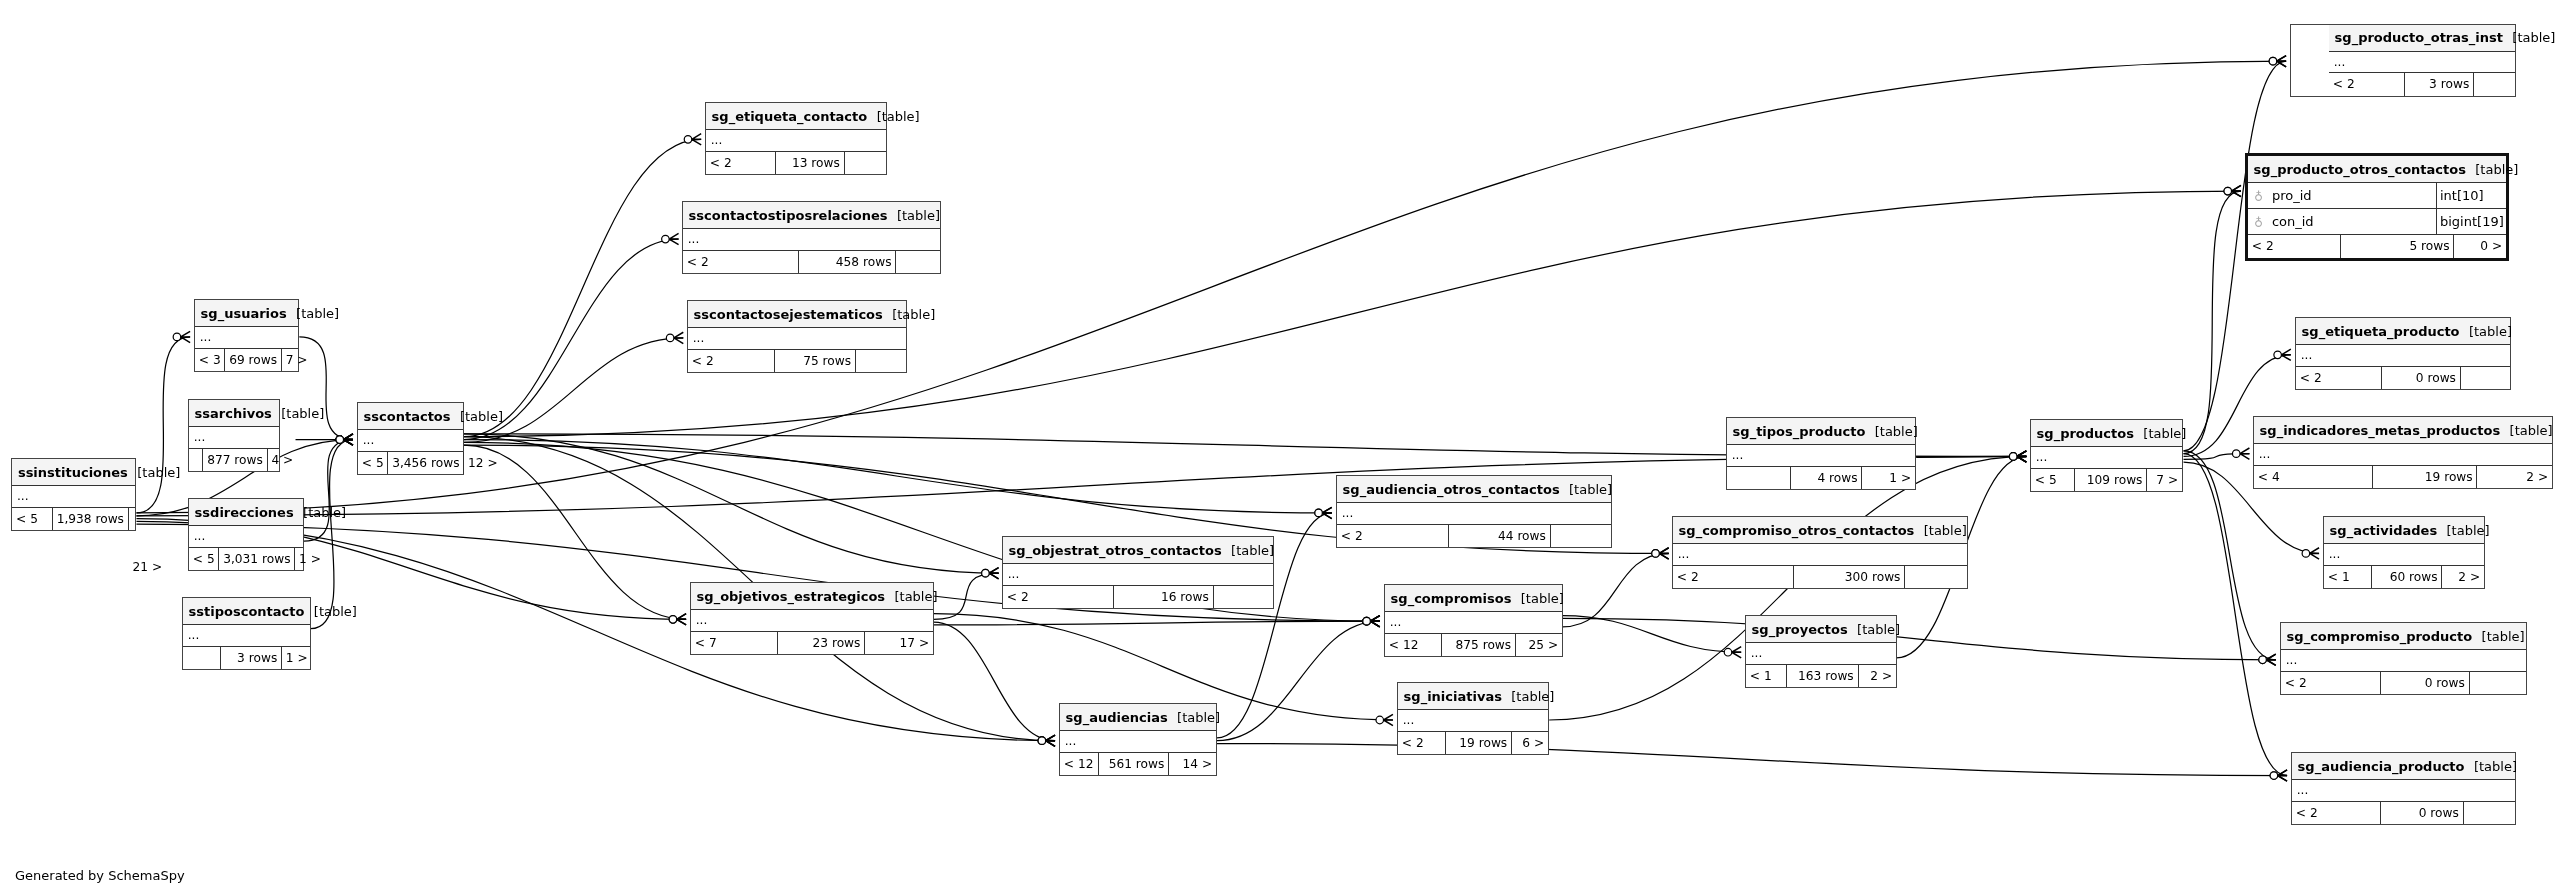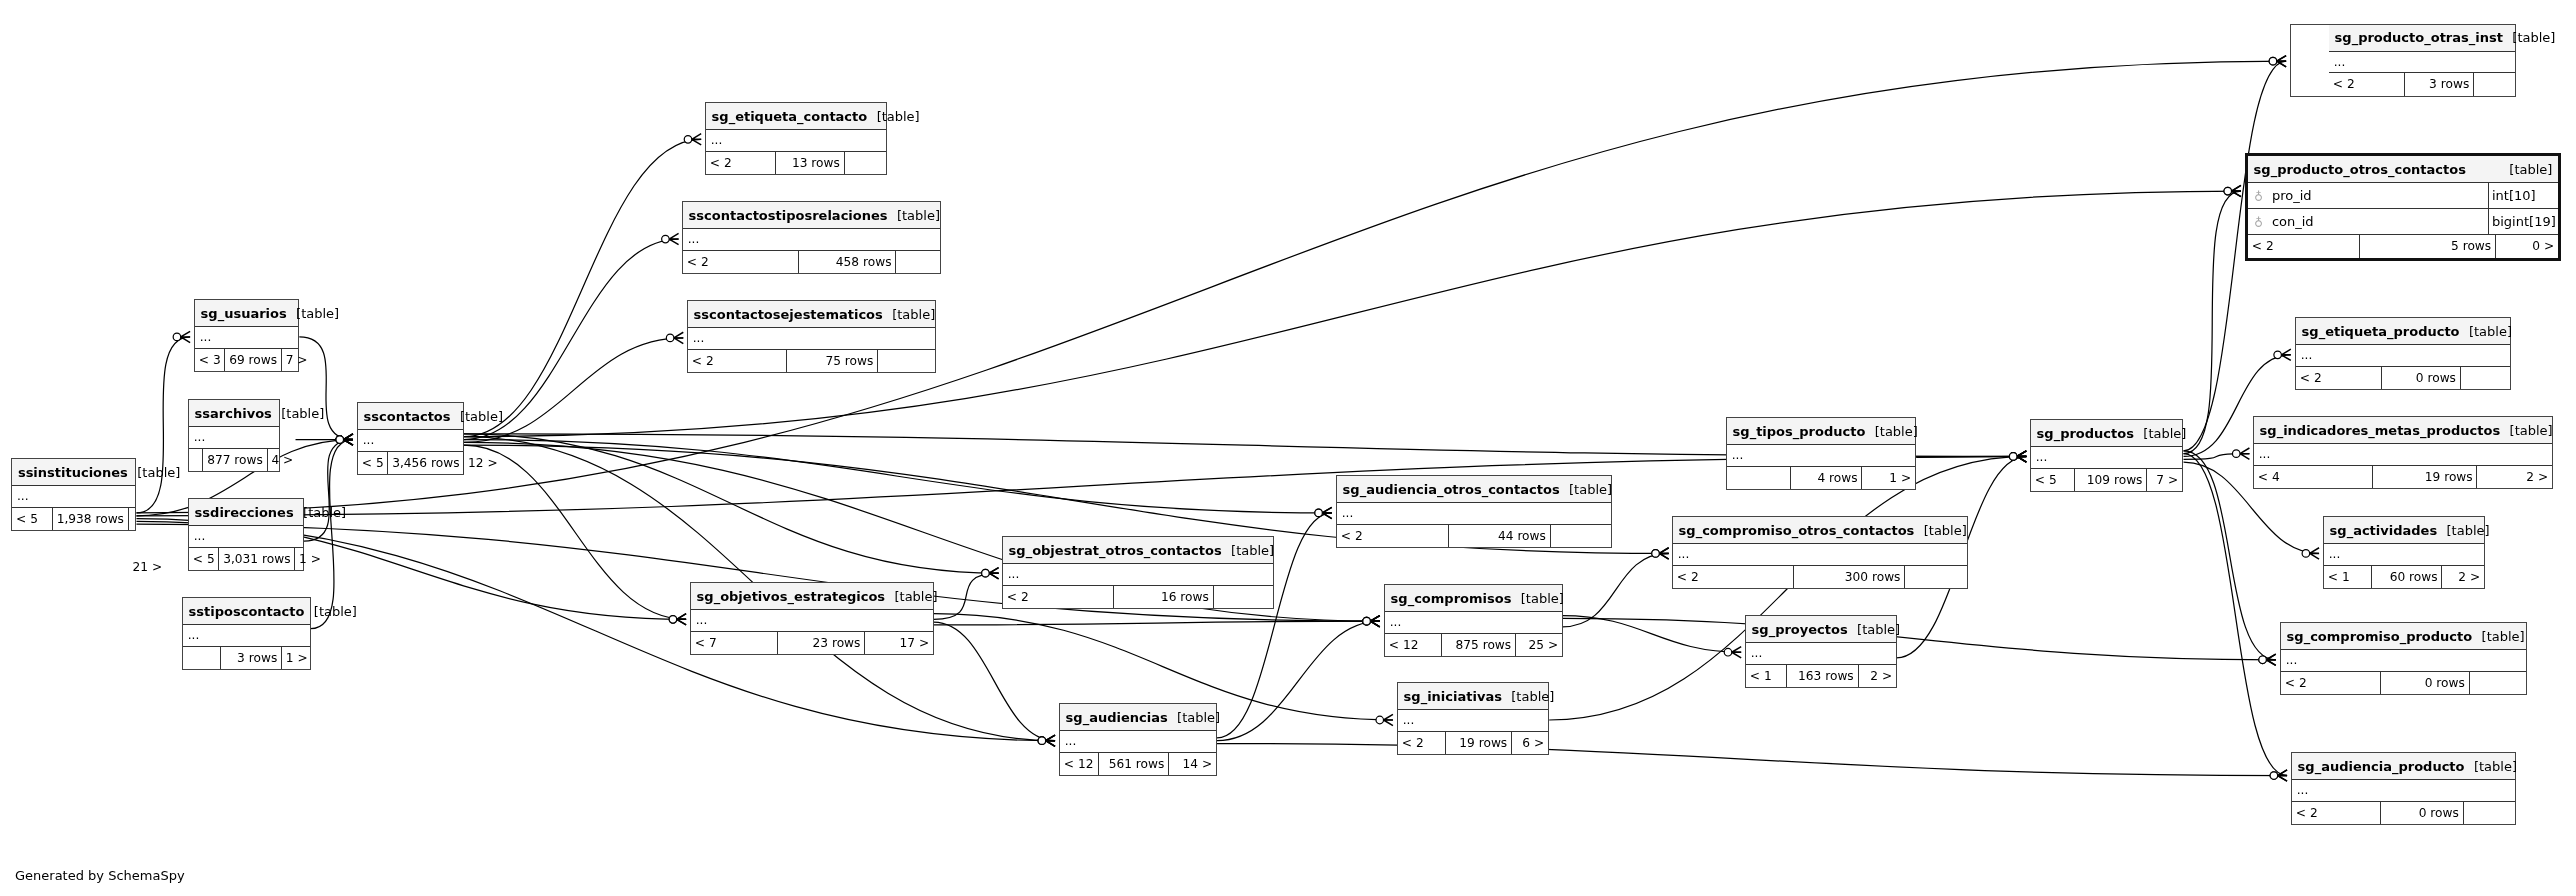--- a/index.html
+++ b/index.html
@@ -333,21 +333,21 @@
         <span class="name">sscontactostiposrelaciones</span>
         <span class="kind">[table]</span>
       </div>
       <div class="body">...</div>
       <div class="foot">
         <div class="parents" style="flex: 0 0 45%;">&lt; 2</div>
         <div class="rows" style="flex: 0 0 38%;">458 rows</div>
         <div class="children" style="flex: 0 0 17%;"></div>
       </div>
     </div>
-    <div class="tbl" style="left: 687px; top: 300px; width: 249px;">
+    <div class="tbl" style="left: 687px; top: 300px; width: 220px;">
       <div class="hdr">
         <span class="name">sscontactosejestematicos</span>
         <span class="kind">[table]</span>
       </div>
       <div class="body">...</div>
       <div class="foot">
         <div class="parents" style="flex: 0 0 40%;">&lt; 2</div>
         <div class="rows" style="flex: 0 0 37%;">75 rows</div>
         <div class="children" style="flex: 0 0 23%;"></div>
       </div>
@@ -477,21 +477,21 @@
         <span class="name">sg_producto_otras_inst</span>
         <span class="kind">[table]</span>
       </div>
       <div class="body">...</div>
       <div class="foot">
         <div class="parents" style="flex: 0 0 41%;">&lt; 2</div>
         <div class="rows" style="flex: 0 0 37%;">3 rows</div>
         <div class="children" style="flex: 0 0 22%;"></div>
       </div>
     </div>
-    <div class="tbl selected" style="left: 2245px; top: 153px; width: 316px;">
+    <div class="tbl selected" style="left: 2245px; top: 153px; width: 264px;">
       <div class="hdr">
         <span class="name">sg_producto_otros_contactos</span>
         <span class="kind">[table]</span>
       </div>
       <div class="col-row">
         <div class="cname">
           <span class="key" style="transform: rotate(180deg); display: inline-block;">♀</span>
           <span>pro_id</span>
         </div>
         <div class="ctype">int[10]</div>

